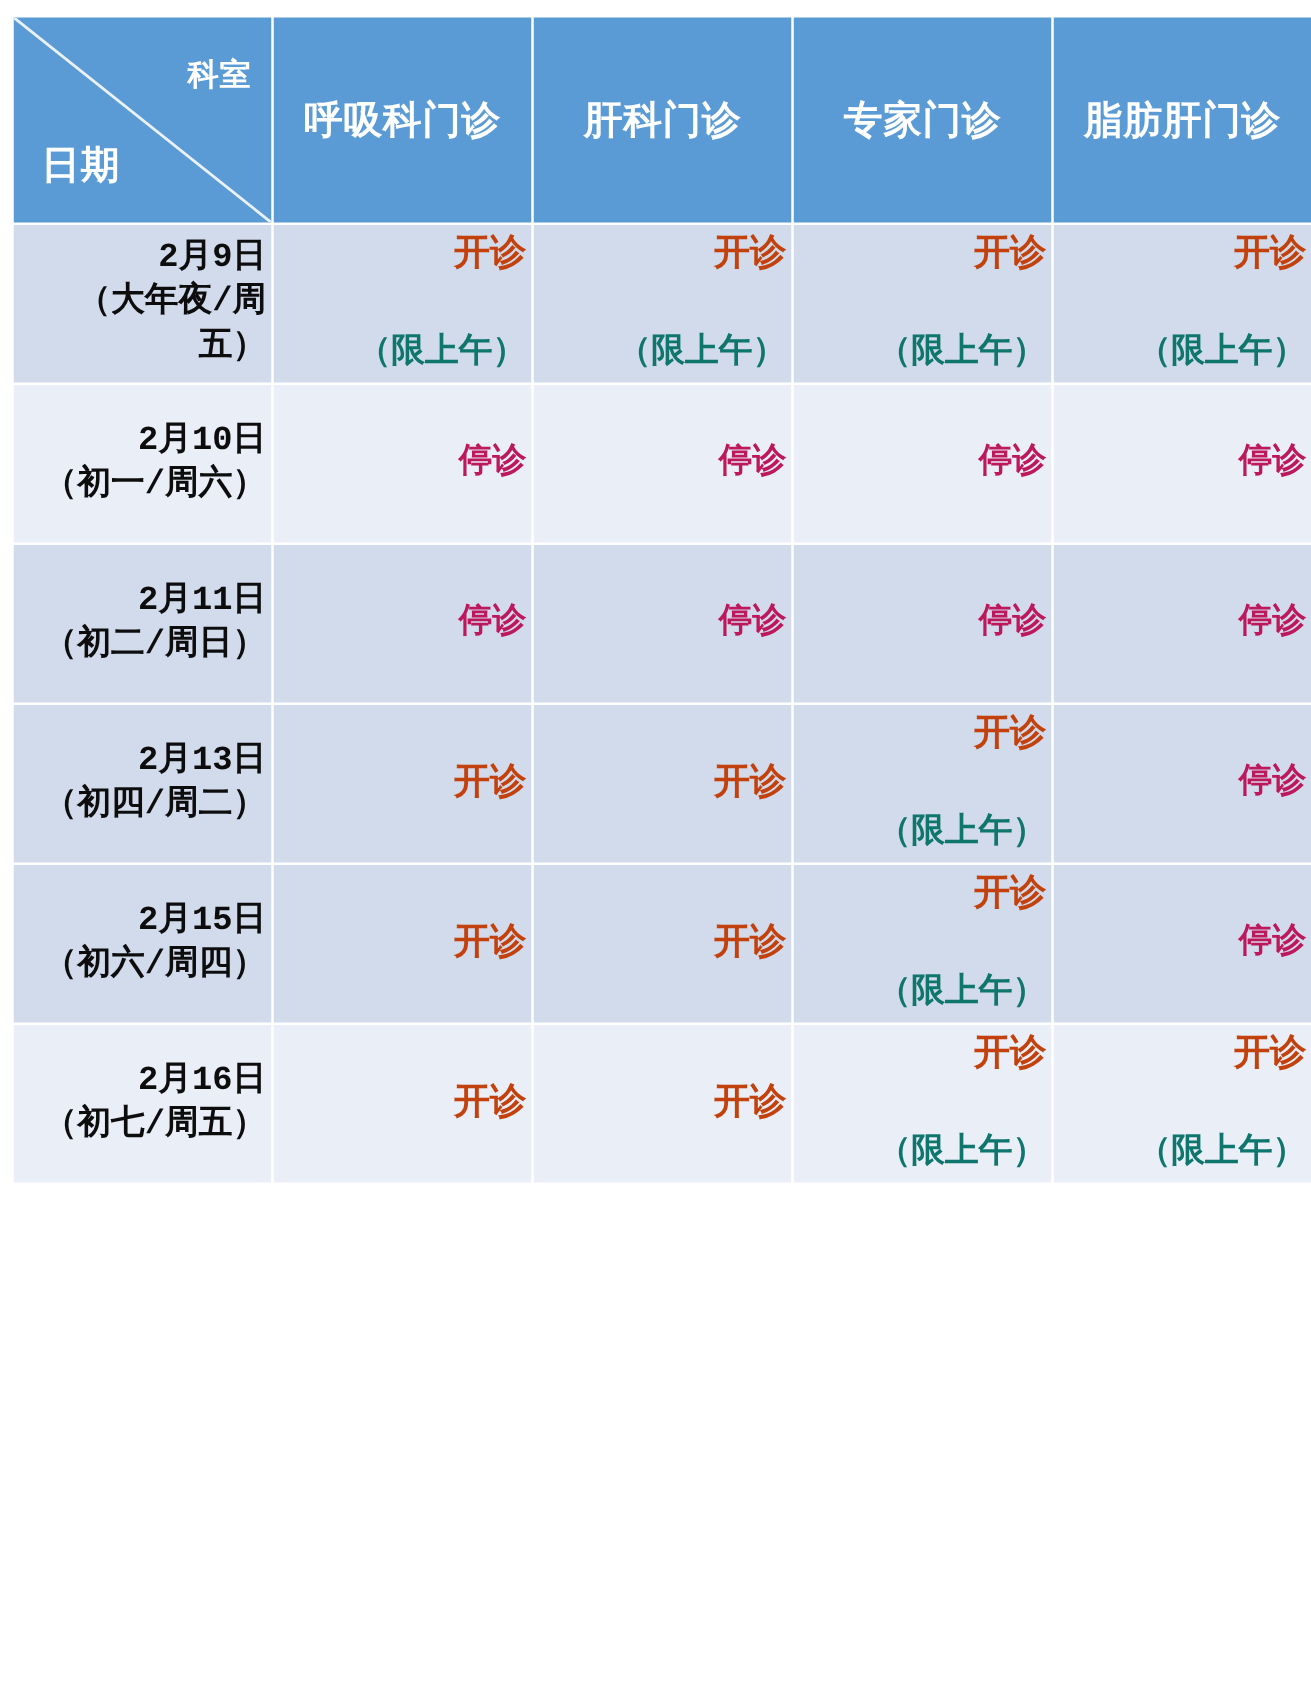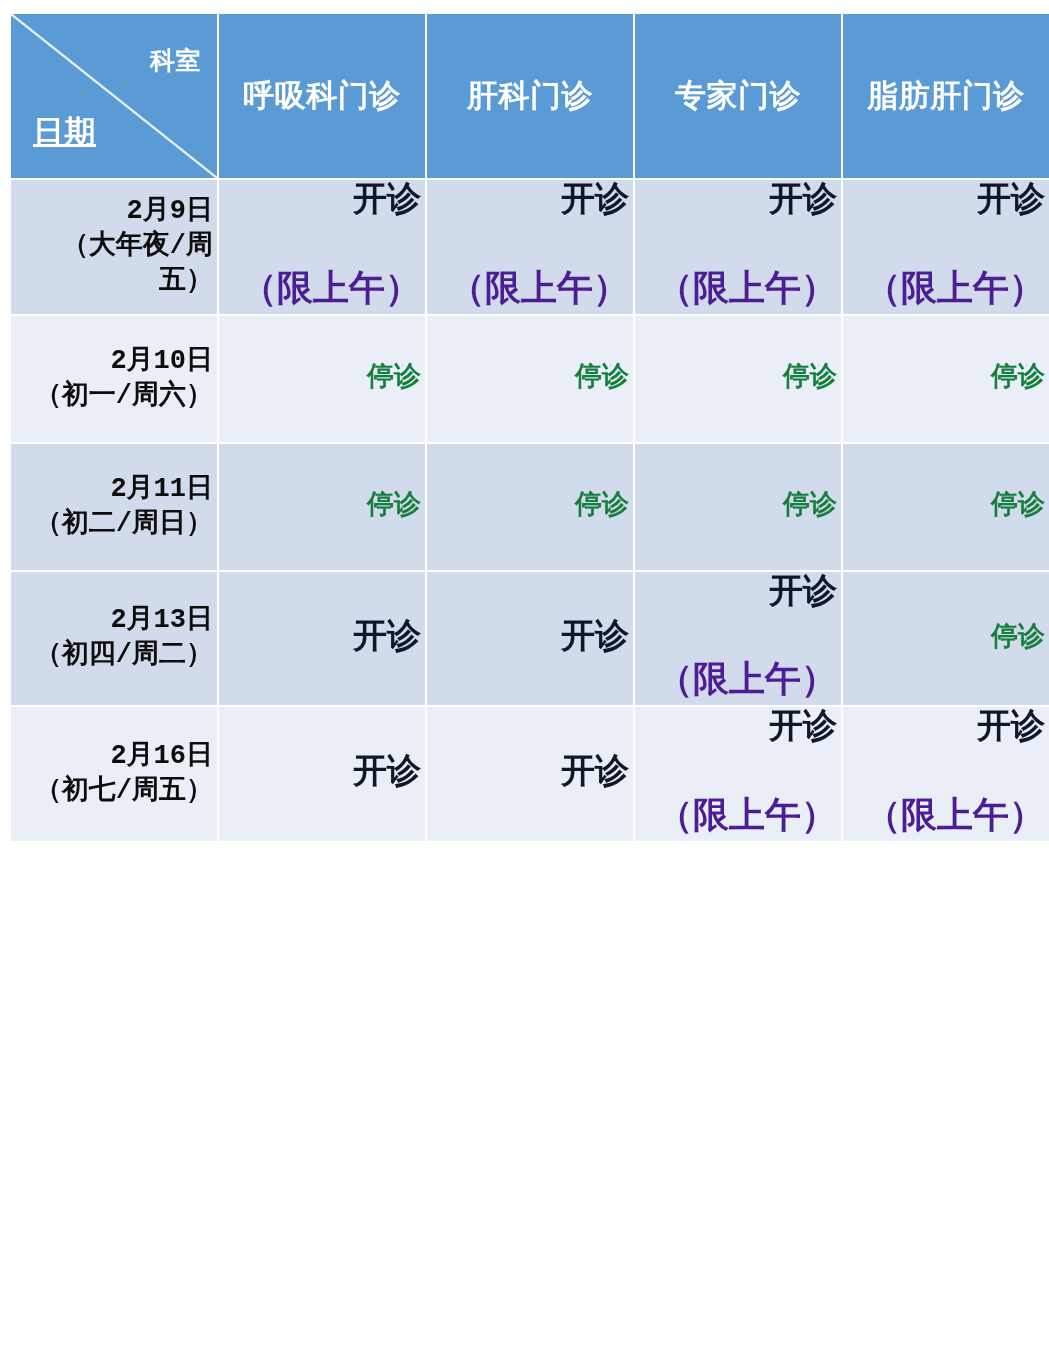--- a/index.html
+++ b/index.html
@@ -73,21 +73,20 @@
     font-weight: bold;
     color: #ffffff;
   }
   .corner-row {
     position: absolute;
     left: 22px;
     bottom: 28px;
     font-size: 31px;
     font-weight: bold;
     color: #ffffff;
-    text-decoration: underline;
   }
 
   
   tbody td {
     height: 126px;
     padding: 0 4px;
     vertical-align: middle;
     text-align: right;
     border: none;
     font-size: 27px;
@@ -103,35 +102,35 @@
     font-size: 27px;
     color: #0d0d0d;
     line-height: 1.3;
   }
   td.date-cell .d-line1 { display: block; }
   td.date-cell .d-line2 { display: block; }
 
   td.status-cell { font-weight: bold; }
   .st-open {
     display: block;
-    color: #0f172a;
-    font-weight: bold;
-    font-size: 34px;
+    color: #c2410c;
+    font-weight: bold;
+    font-size: 29px;
   }
   .st-closed {
     display: block;
-    color: #15803d;
+    color: #be185d;
     font-weight: bold;
     font-size: 27px;
   }
   .st-note {
     display: block;
-    color: #4c1d95;
-    font-weight: bold;
-    font-size: 36px;
+    color: #0f766e;
+    font-weight: bold;
+    font-size: 27px;
     margin-top: 44px;
   }
   .st-note:empty { display: none; }
 </style>
 </head>
 <body>
 
 <div class="schedule-wrap">
   <table class="schedule">
     <colgroup>
@@ -229,20 +228,39 @@
             <span class="st-open">开诊</span>
           </td>
           <td class="status-cell">
             <span class="st-open">开诊</span>
             <span class="st-note">（限上午）</span>
           </td>
           <td class="status-cell">
             <span class="st-closed">停诊</span>
           </td>
         </tr>
+        <tr class="row-dark">
+          <td class="date-cell">
+            <span class="d-line1">2月15日</span>
+            <span class="d-line2">（初六/周四）</span>
+          </td>
+          <td class="status-cell">
+            <span class="st-open">开诊</span>
+          </td>
+          <td class="status-cell">
+            <span class="st-open">开诊</span>
+          </td>
+          <td class="status-cell">
+            <span class="st-open">开诊</span>
+            <span class="st-note">（限上午）</span>
+          </td>
+          <td class="status-cell">
+            <span class="st-closed">停诊</span>
+          </td>
+        </tr>
         <tr class="row-light">
           <td class="date-cell">
             <span class="d-line1">2月16日</span>
             <span class="d-line2">（初七/周五）</span>
           </td>
           <td class="status-cell">
             <span class="st-open">开诊</span>
           </td>
           <td class="status-cell">
             <span class="st-open">开诊</span>

